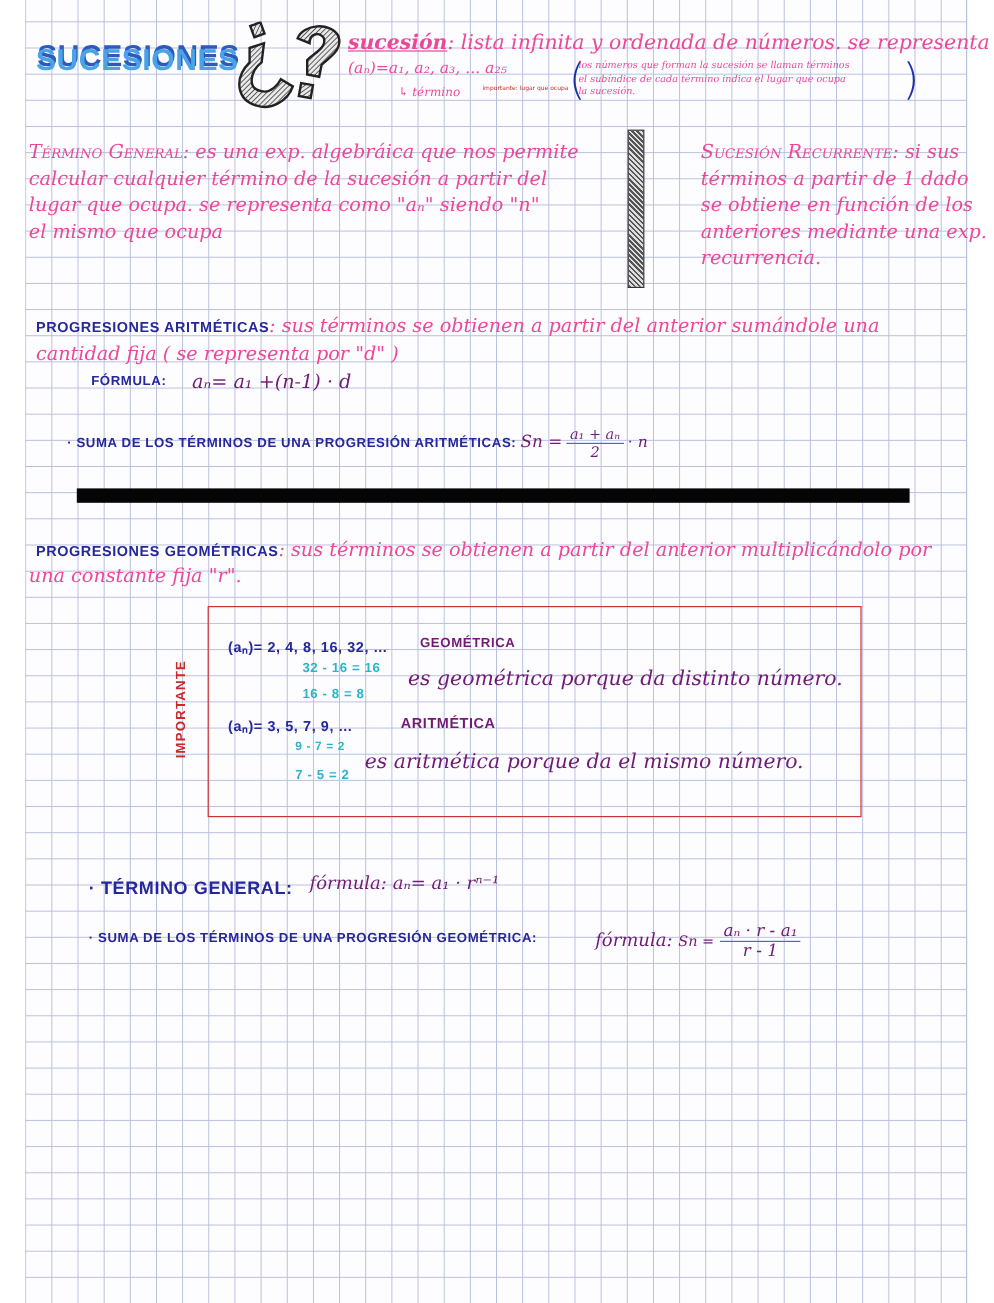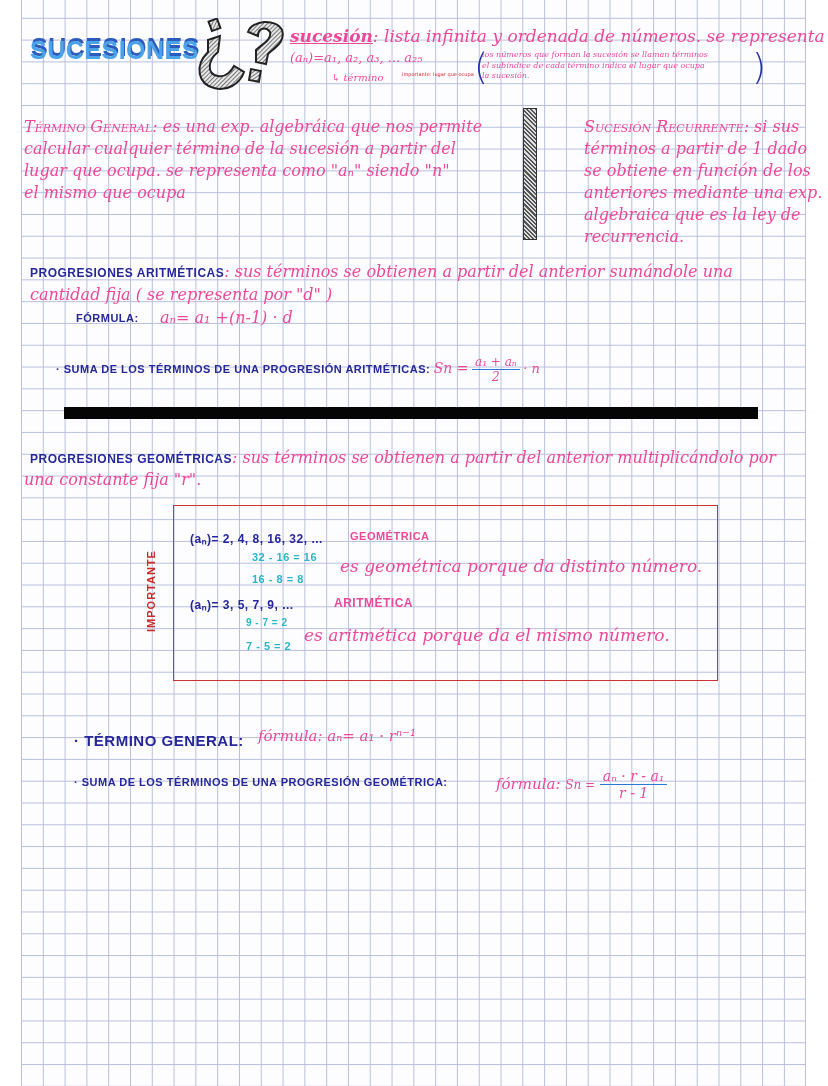--- a/index.html
+++ b/index.html
@@ -14,21 +14,21 @@
     background-image:
       linear-gradient(to right, #b9bfdc 1px, transparent 1px),
       linear-gradient(to bottom, #b9bfdc 1px, transparent 1px);
     background-size:21.8px 21.8px;
     background-position:0 -4px;
     border-right:1px solid #b9bfdc;
   }
   .abs { position:absolute; white-space:nowrap; }
   .hand { font-family:"DejaVu Serif", serif; font-style:italic; color:#ec4899; }
   .caps { font-family:"Liberation Sans", sans-serif; color:#26279a; letter-spacing:0.5px; font-weight:bold; }
-  .light { color:#ec4899; }
+  .light { color:#701a75; }
   .cyan { color:#2ab6c6; }
   .red { color:#cc2a2a; }
 
   .title {
     left:30px; top:36px; font-family:"Liberation Sans", sans-serif; font-weight:bold;
     font-size:25px; color:#4aa2e8; letter-spacing:0.5px;
     text-shadow:1px -3px 0 #2c5bbb;
   }
   .qmarks { left:196px; top:18px; width:90px; height:75px; }
 
@@ -121,21 +121,20 @@
   <div>calcular cualquier término de la sucesión a partir del</div>
   <div>lugar que ocupa. se representa como "aₙ" siendo "n"</div>
   <div>el mismo que ocupa</div>
 </div>
 <div class="abs divider-v"></div>
 <div class="abs hand rec-block">
   <div><span style="font-variant:small-caps">Sucesión Recurrente</span><span>: si sus</span></div>
   <div>términos a partir de 1 dado</div>
   <div>se obtiene en función de los</div>
   <div>anteriores mediante una exp.</div>
-  <div>algebraica que es la ley de</div>
   <div>recurrencia.</div>
 </div>
 
 <div class="abs arit-line1">
   <span class="caps" style="font-size:12px">PROGRESIONES ARITMÉTICAS</span><span class="hand">: sus términos se obtienen a partir del anterior sumándole una</span>
 </div>
 <div class="abs hand arit-line2">cantidad fija ( se representa por "d" )</div>
 <div class="abs caps arit-formula-lbl">FÓRMULA:</div>
 <div class="abs hand light arit-formula">aₙ= a₁ +(n-1) · d</div>
 

